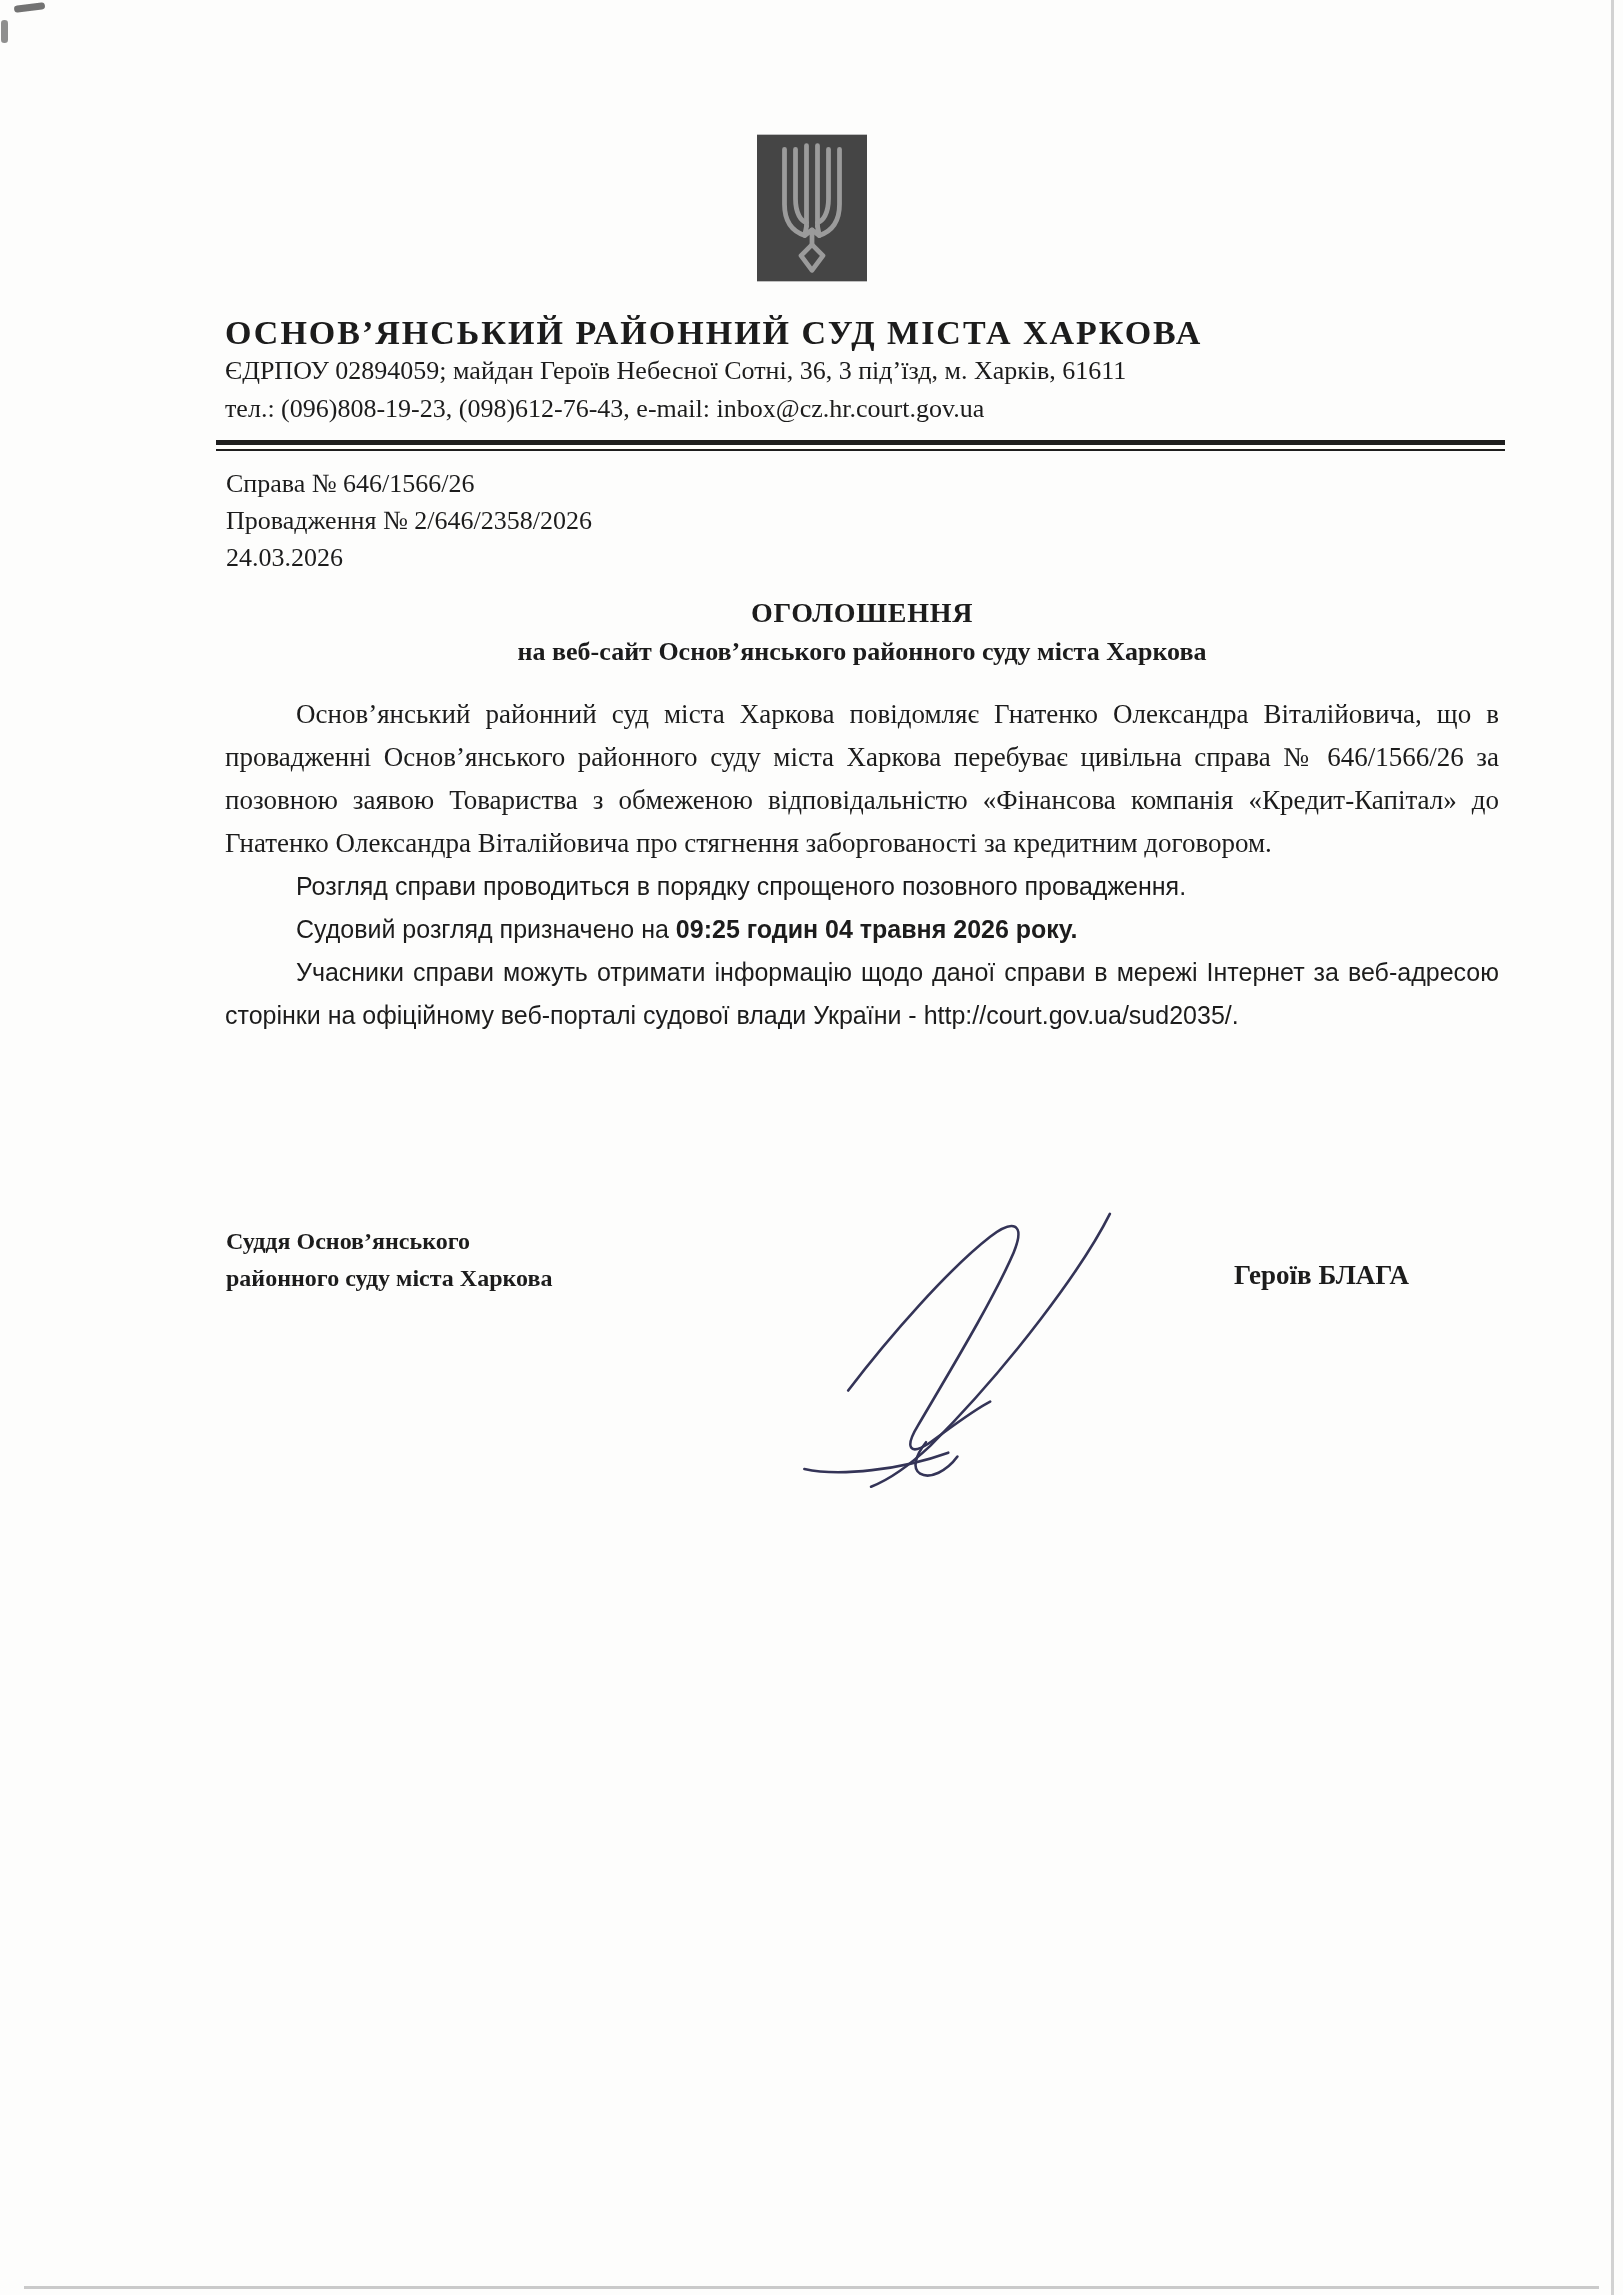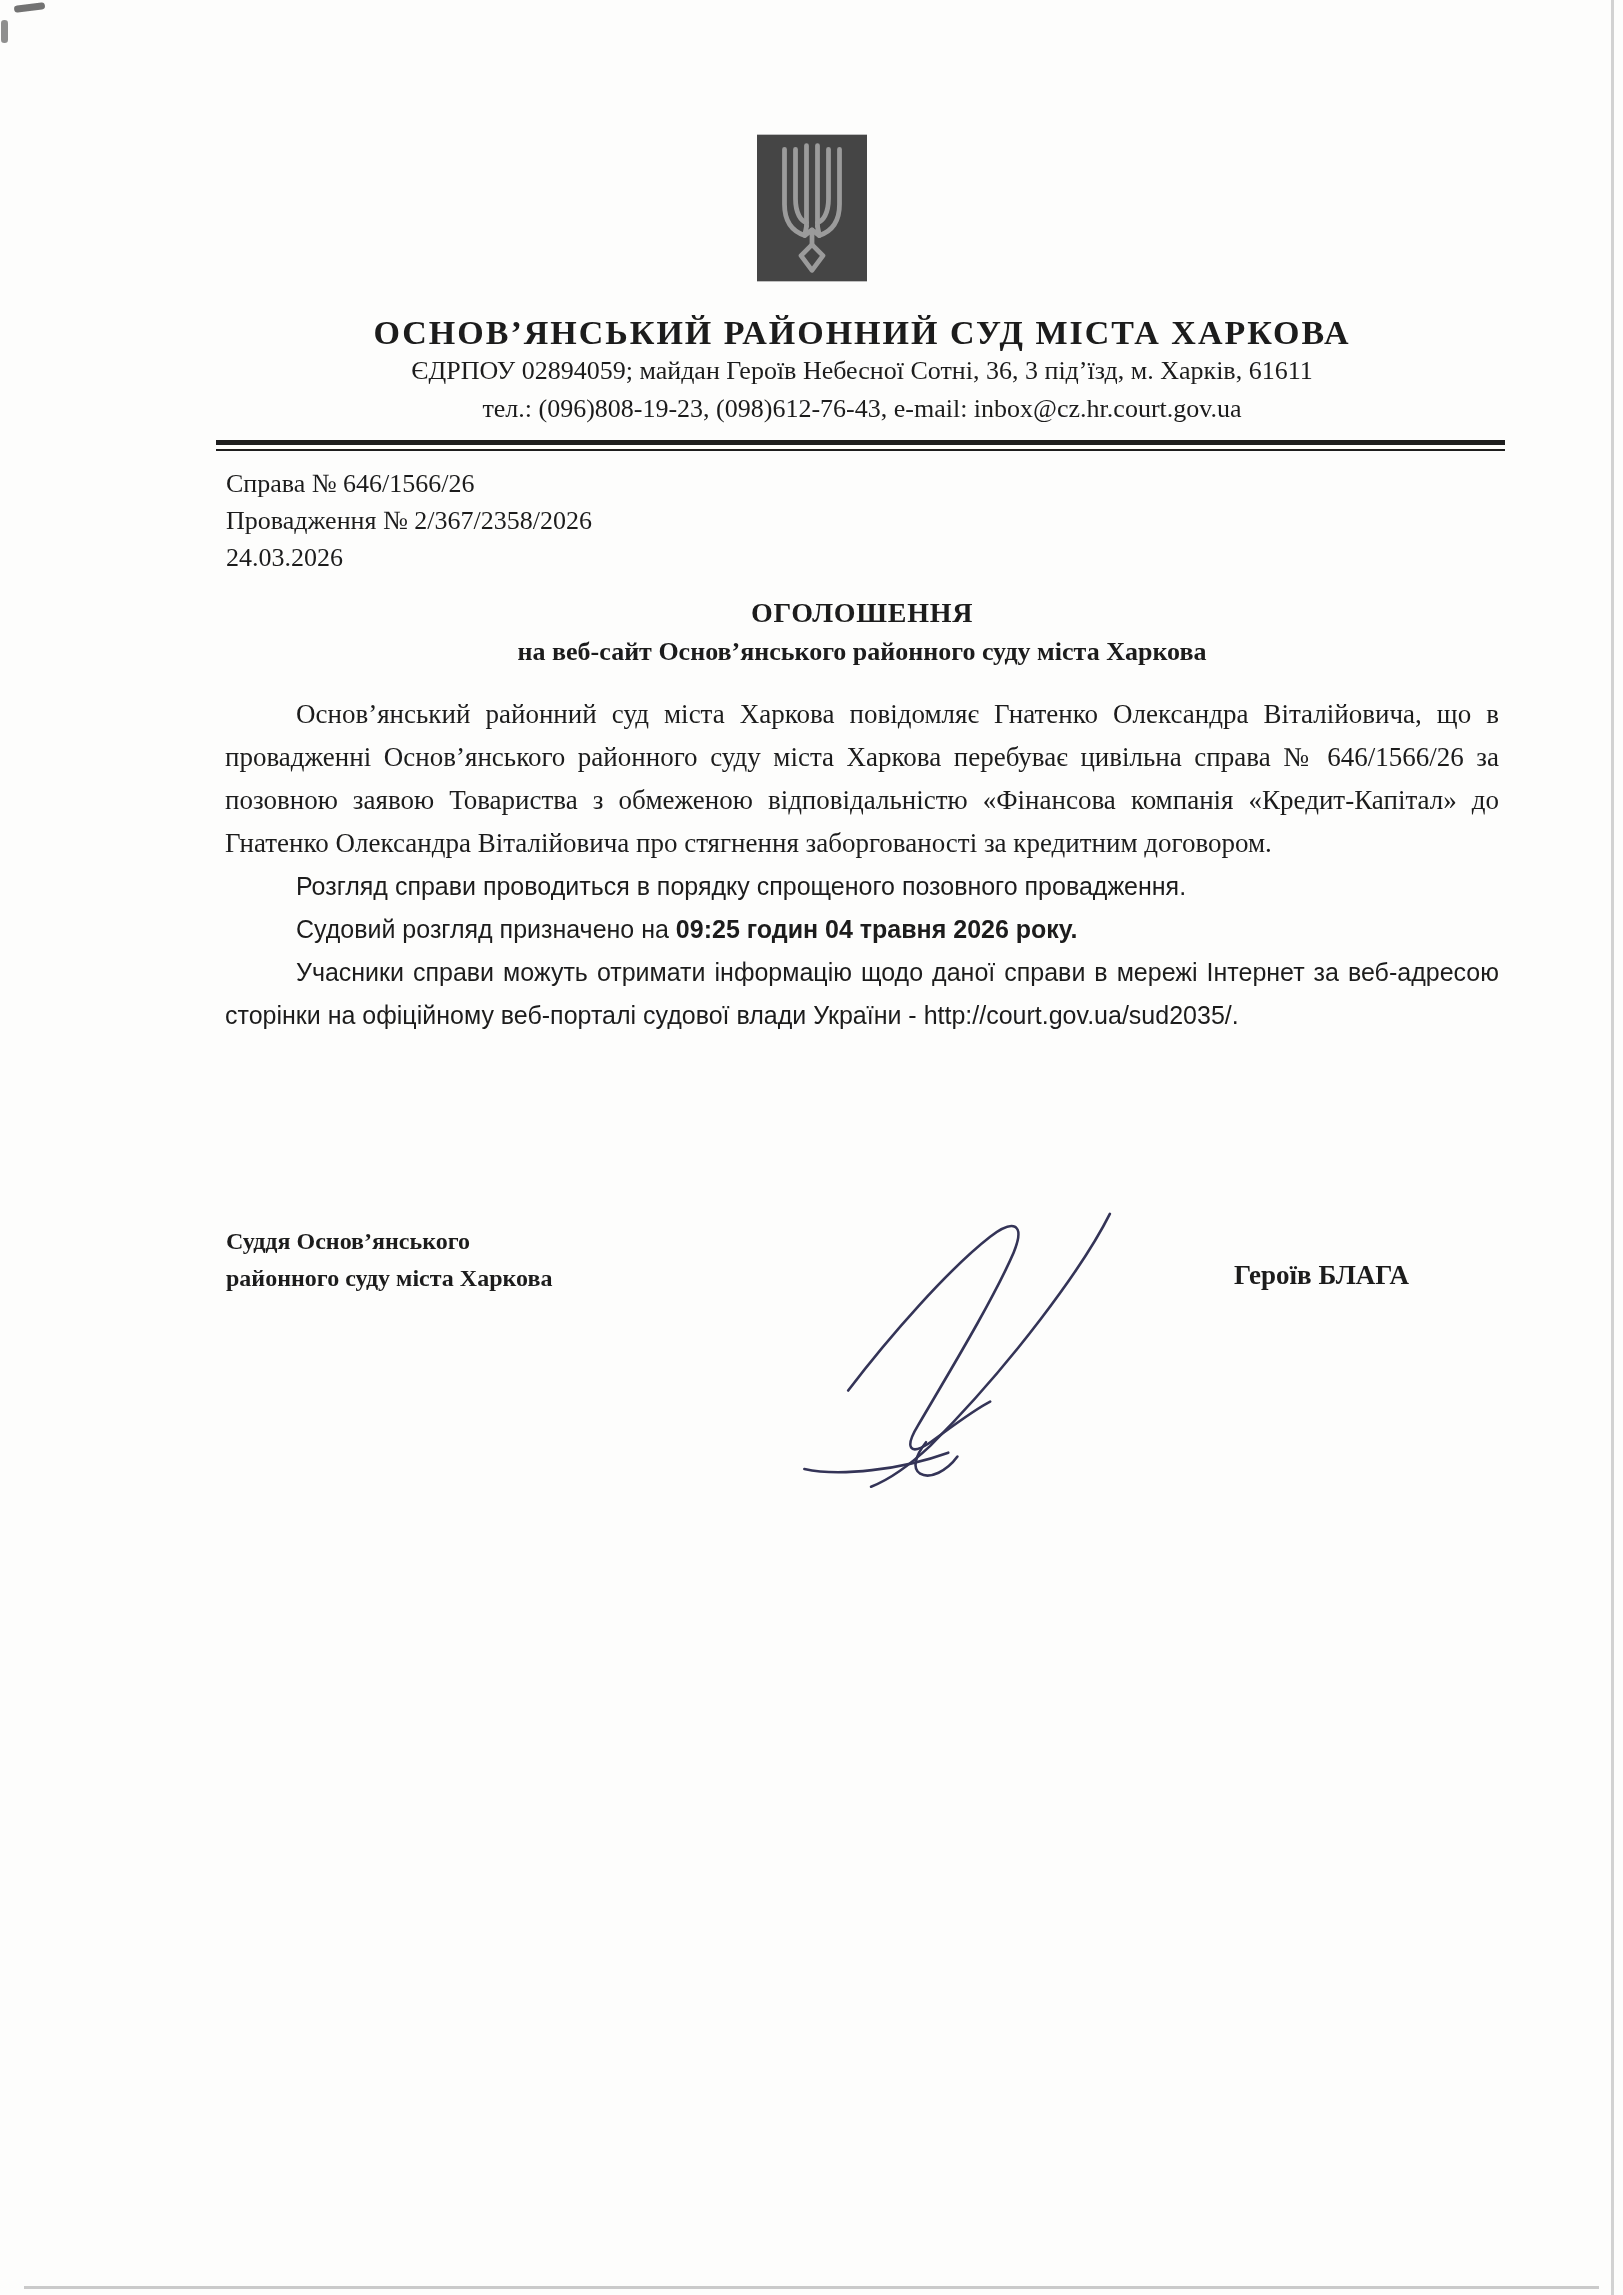--- a/index.html
+++ b/index.html
@@ -14,21 +14,21 @@
     overflow:hidden;
   }
   
   .edge-right { position:absolute; top:0; right:9.2px; width:3.3px; height:100%; background:#c7c7c7; opacity:.8; }
   .edge-bottom { position:absolute; bottom:5.9px; left:23.6px; right:23.6px; height:3.3px; background:#bdbdbd; opacity:.8; }
   .mark-a { position:absolute; left:14.4px; top:3.9px; width:31px; height:6.5px; background:#5a5a5a; border-radius:3.3px; transform:rotate(-7deg); opacity:.85; }
   .mark-b { position:absolute; left:1.3px; top:19.6px; width:6.5px; height:23.6px; background:#6a6a6a; border-radius:3.3px; opacity:.75; }
 
   .emblem { position:absolute; left:757px; top:134px; width:110px; height:148px; }
 
-  .header-block { position:absolute; left:225px; top:313px; width:1274px; text-align:center; }
+  .header-block { position:absolute; left:225px; top:313px; width:1274px; text-align:left; }
   .court-name { font-size:34px; font-weight:bold; letter-spacing:2px; line-height:39px; }
   .addr-line  { font-size:26px; line-height:38px; }
 
   .rule { position:absolute; left:216px; top:440px; width:1289px; height:11px;
           border-top:5.9px solid #1e1e1e; border-bottom:2.6px solid #1e1e1e; }
 
   .case-block { position:absolute; left:226px; top:444px; width:785px; font-size:26px; line-height:37px;margin-top:21px; }
 
   .doc-title-block { position:absolute; left:225px; top:597px; width:1274px; text-align:center; }
   .doc-title { font-size:28px; font-weight:bold; letter-spacing:0.7px;font-family:Liberation Serif, serif; }
@@ -77,21 +77,21 @@
   <div class="header-block">
     <div class="court-name">ОСНОВ’ЯНСЬКИЙ РАЙОННИЙ СУД МІСТА ХАРКОВА</div>
     <div class="addr-line">ЄДРПОУ 02894059; майдан Героїв Небесної Сотні, 36, 3 під’їзд, м. Харків, 61611</div>
     <div class="addr-line">тел.: (096)808-19-23, (098)612-76-43, e-mail: inbox@cz.hr.court.gov.ua</div>
   </div>
 
   <div class="rule"></div>
 
   <div class="case-block">
     <div>Справа № 646/1566/26</div>
-    <div>Провадження № 2/367/2358/2026</div>
+    <div>Провадження № 2/646/2358/2026</div>
     <div>24.03.2026</div>
   </div>
 
   <div class="doc-title-block">
     <div class="doc-title">ОГОЛОШЕННЯ</div>
     <div class="doc-subtitle">на веб-сайт Основ’янського районного суду міста Харкова</div>
   </div>
 
   <div class="body-block">
     <p class="par par-serif">Основ’янський районний суд міста Харкова повідомляє Гнатенко Олександра Віталійовича, що в провадженні Основ’янського районного суду міста Харкова перебуває цивільна справа № 646/1566/26 за позовною заявою Товариства з обмеженою відповідальністю «Фінансова компанія «Кредит-Капітал» до Гнатенко Олександра Віталійовича про стягнення заборгованості за кредитним договором.</p>

